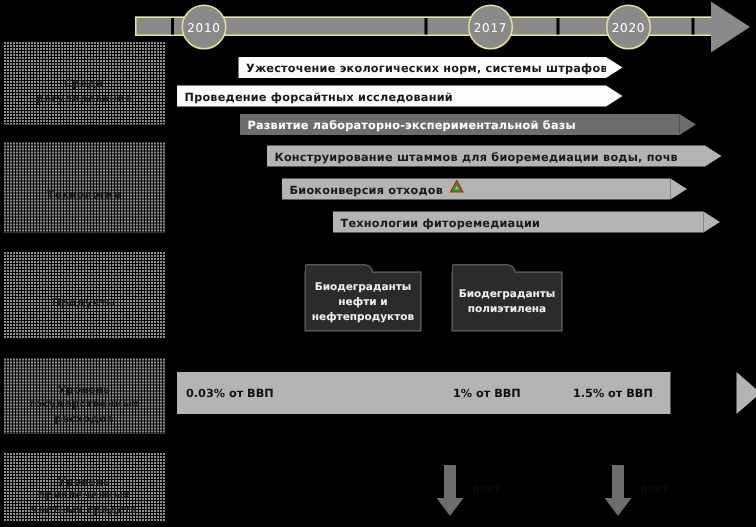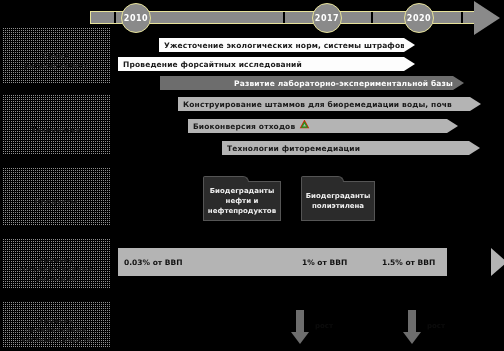--- a/index.html
+++ b/index.html
@@ -5,21 +5,21 @@
   html,body{margin:0;padding:0;background:#000;}
   body{width:504px;height:351px;position:relative;overflow:hidden;
        font-family:"DejaVu Sans","Liberation Sans",sans-serif;}
   .stage{position:absolute;left:0;top:0;width:504px;height:351px;background:#000;}
 
   
   .tl-shaft{position:absolute;background:#8a8a8a;border:1px solid #e8e39a;box-sizing:border-box;}
   .tl-head{position:absolute;width:0;height:0;}
   .tl-circle{position:absolute;border-radius:50%;background:#8a8a8a;border:1px solid #e8e39a;
              box-sizing:border-box;display:flex;align-items:center;justify-content:center;}
-  .tl-circle span{color:#fff;font-size:8px;font-weight:bold;letter-spacing:.5px;}
+  .tl-circle span{color:#fff;font-size:8px;font-weight:normal;letter-spacing:.5px;}
   .tl-tick{position:absolute;width:2px;background:#000;}
 
   
   .side{position:absolute;box-sizing:border-box;
         display:flex;align-items:center;justify-content:center;text-align:center;
         background-color:#8f8f8f;
         background-image:
           repeating-linear-gradient(0deg, #000 0 1px, transparent 1px 2px),
           repeating-linear-gradient(90deg, #000 0 1px, transparent 1px 2px);
         background-size:2px 2px;}
@@ -30,21 +30,21 @@
   .bar{position:absolute;box-sizing:border-box;display:flex;align-items:center;}
   .bar .body{height:100%;display:flex;align-items:center;box-sizing:border-box;
              padding-left:5px;white-space:nowrap;}
   .bar .tip{width:0;height:0;border-top:9px solid transparent;border-bottom:9px solid transparent;}
   .bar .txt{font-size:7.5px;font-weight:bold;letter-spacing:.15px;}
 
   .bar.light .body{background:#fdfdfd;color:#1a1a1a;}
   .bar.light .tip{border-left:11px solid #fdfdfd;}
   .bar.mid .body{background:#b4b4b4;color:#1a1a1a;}
   .bar.mid .tip{border-left:11px solid #b4b4b4;}
-  .bar.dark .body{background:#6d6d6d;color:#fdfdfd;justify-content:flex-end;}
+  .bar.dark .body{background:#6d6d6d;color:#fdfdfd;}
   .bar.dark .tip{border-left:11px solid #6d6d6d;}
   .bar.gdp .body{background:#b4b4b4;color:#111;}
   .bar.gdp .tip{border-top:14px solid transparent;border-bottom:14px solid transparent;
                 border-left:16px solid #b4b4b4;}
 
   .gdp-row{position:relative;width:100%;height:100%;}
   .gdp-item{position:absolute;top:50%;transform:translateY(-50%);
             font-size:7.5px;font-weight:bold;color:#111;white-space:nowrap;}
 
   

